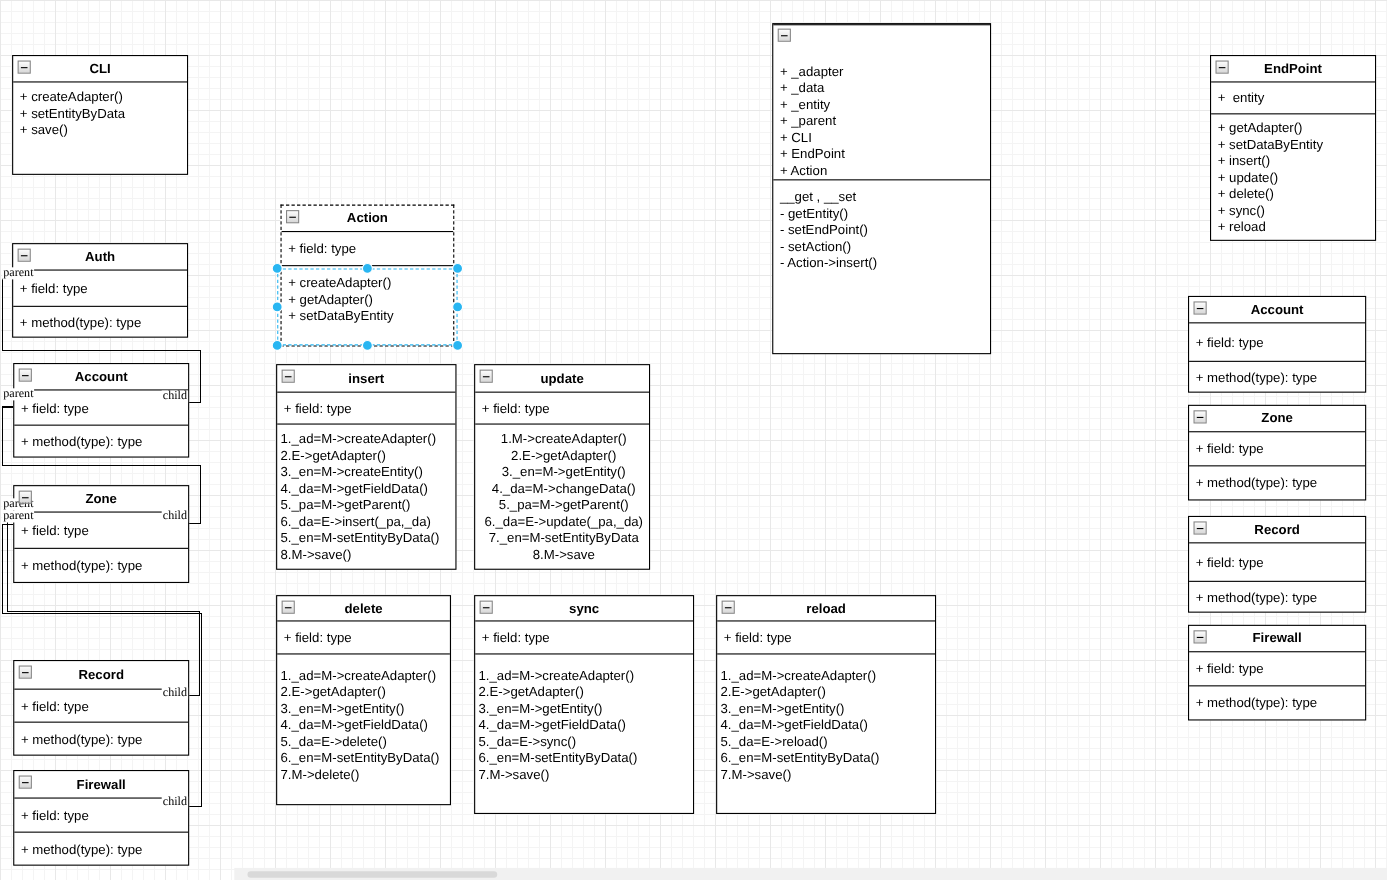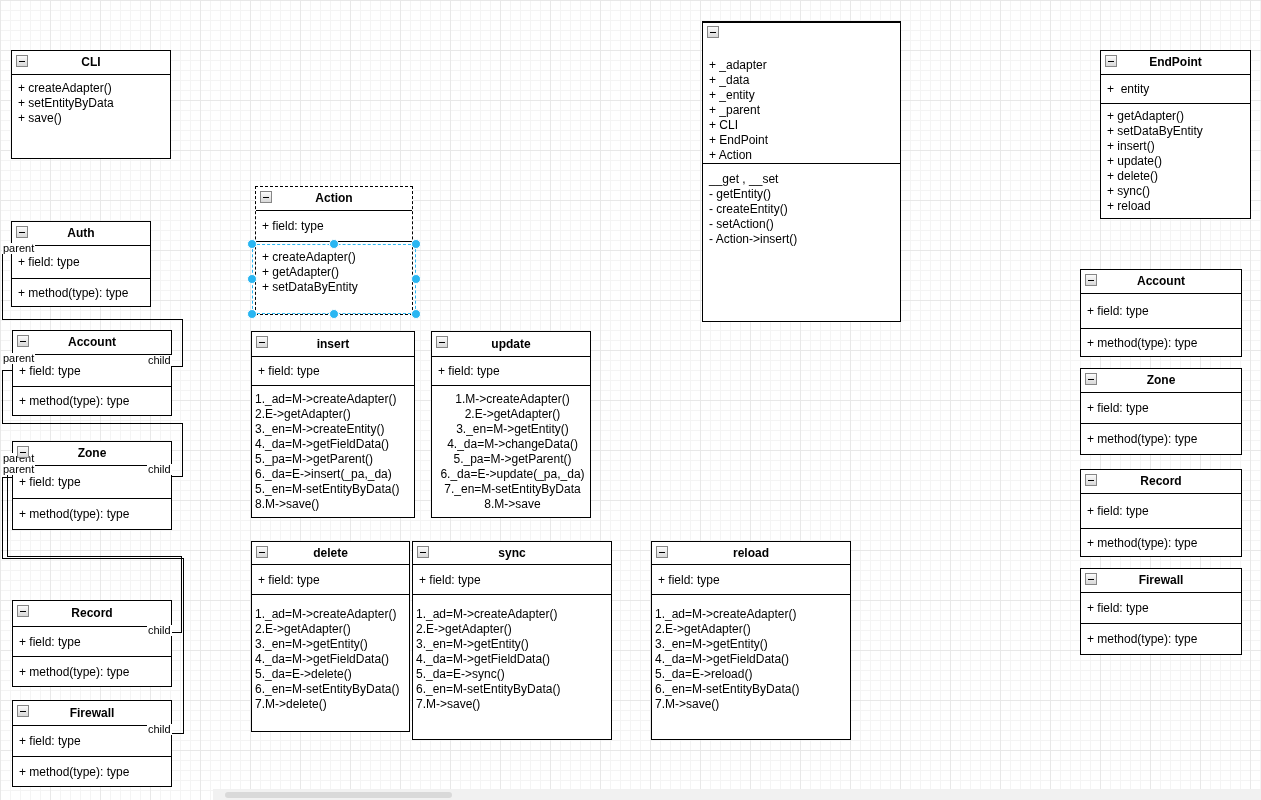--- a/index.html
+++ b/index.html
@@ -30,21 +30,21 @@
   .cb-row{
     font-size:12px;line-height:15px;height:15px;color:#000;white-space:pre;
   }
   .collapse{
     position:absolute;left:4px;top:4px;width:12px;height:12px;box-sizing:border-box;
     border:1px solid #868686;background:linear-gradient(#fcfcfc,#d8d8d8);z-index:3;
   }
   .collapse .minus{width:6px;height:1px;background:#000;margin:5px auto 0;}
   .edge-label{
     position:absolute;font-size:11px;line-height:11px;color:#000;background:#fff;
-    padding:0 1px;z-index:2;white-space:nowrap;
+    padding:0 1px;z-index:2;white-space:nowrap;font-family:Liberation Serif, serif;
   }
   .selection-rect{
     position:absolute;box-sizing:border-box;border:1px dashed var(--sel);z-index:4;
   }
   .selection-handle{
     position:absolute;width:10px;height:10px;border-radius:50%;
     background:var(--sel);box-sizing:border-box;border:1px solid #fff;z-index:5;
   }
   .hscroll-track{position:absolute;background:#f1f1f1;z-index:6;}
   .hscroll-thumb{position:absolute;background:#d9d9d9;border-radius:3px;z-index:7;}
@@ -63,21 +63,21 @@
       <div class="collapse">
         <div class="minus"></div>
       </div>
       <div class="cb-title" style="height: 23px; line-height: 23px;">CLI</div>
       <div class="cb-section" style="height: 56px; padding-top: 6px; padding-left: 6px;">
         <div class="cb-row">+ createAdapter()</div>
         <div class="cb-row">+ setEntityByData</div>
         <div class="cb-row">+ save()</div>
       </div>
     </div>
-    <div class="class-box" style="left: 11px; top: 221px; width: 140px; height: 86px;">
+    <div class="class-box" style="left: 11px; top: 221px; width: 160px; height: 86px;">
       <div class="collapse">
         <div class="minus"></div>
       </div>
       <div class="cb-title" style="height: 23px; line-height: 23px;">Auth</div>
       <div class="cb-section" style="height: 33px; padding-top: 9px; padding-left: 6px;">
         <div class="cb-row">+ field: type</div>
       </div>
       <div class="cb-section" style="height: 28px; padding-top: 7px; padding-left: 6px;">
         <div class="cb-row">+ method(type): type</div>
       </div>
@@ -193,21 +193,21 @@
       <div class="cb-section" style="height: 137px; padding-top: 12px; padding-left: 3px;">
         <div class="cb-row">1._ad=M-&gt;createAdapter()</div>
         <div class="cb-row">2.E-&gt;getAdapter()</div>
         <div class="cb-row">3._en=M-&gt;getEntity()</div>
         <div class="cb-row">4._da=M-&gt;getFieldData()</div>
         <div class="cb-row">5._da=E-&gt;delete()</div>
         <div class="cb-row">6._en=M-setEntityByData()</div>
         <div class="cb-row">7.M-&gt;delete()</div>
       </div>
     </div>
-    <div class="class-box" style="left: 412px; top: 541px; width: 200px; height: 199px;">
+    <div class="class-box" style="left: 431px; top: 541px; width: 200px; height: 199px;">
       <div class="collapse">
         <div class="minus"></div>
       </div>
       <div class="cb-title" style="height: 22px; line-height: 22px;">sync</div>
       <div class="cb-section" style="height: 30px; padding-top: 8px; padding-left: 6px;">
         <div class="cb-row">+ field: type</div>
       </div>
       <div class="cb-section" style="height: 145px; padding-top: 12px; padding-left: 3px;">
         <div class="cb-row">1._ad=M-&gt;createAdapter()</div>
         <div class="cb-row">2.E-&gt;getAdapter()</div>
@@ -245,21 +245,21 @@
         <div class="cb-row">+ _data</div>
         <div class="cb-row">+ _entity</div>
         <div class="cb-row">+ _parent</div>
         <div class="cb-row">+ CLI</div>
         <div class="cb-row">+ EndPoint</div>
         <div class="cb-row">+ Action</div>
       </div>
       <div class="cb-section" style="height: 135px; padding-top: 8px; padding-left: 6px;">
         <div class="cb-row">__get , __set</div>
         <div class="cb-row">- getEntity()</div>
-        <div class="cb-row">- createEntity()</div>
+        <div class="cb-row">- setEndPoint()</div>
         <div class="cb-row">- setAction()</div>
         <div class="cb-row">- Action-&gt;insert()</div>
       </div>
     </div>
     <div class="class-box" style="left: 1100px; top: 50px; width: 151px; height: 169px;">
       <div class="collapse">
         <div class="minus"></div>
       </div>
       <div class="cb-title" style="height: 23px; line-height: 23px;">EndPoint</div>
       <div class="cb-section" style="height: 29px; padding-top: 7px; padding-left: 6px;">

